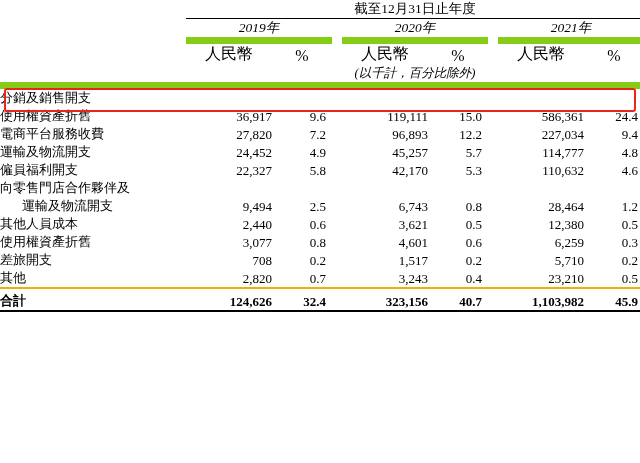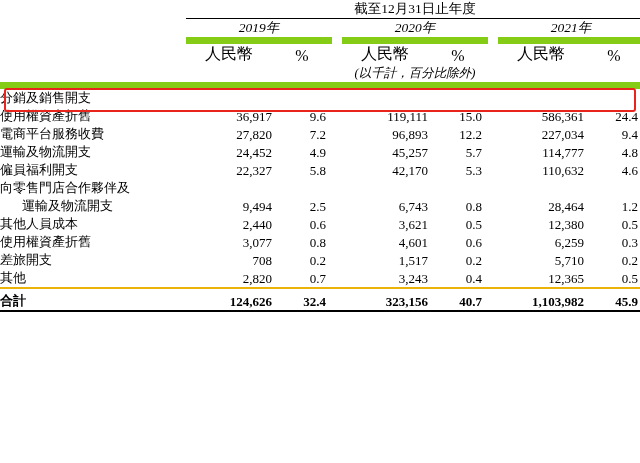--- a/index.html
+++ b/index.html
@@ -273,21 +273,21 @@
       </tr>
 
       <tr>
         <td class="lbl">其他</td>
         <td class="num">2,820</td>
         <td class="num pct">0.7</td>
         <td></td>
         <td class="num">3,243</td>
         <td class="num pct">0.4</td>
         <td></td>
-        <td class="num">12,365</td>
+        <td class="num">23,210</td>
         <td class="num pct">0.5</td>
       </tr>
 
       <tr class="total">
         <td class="lbl">合計</td>
         <td class="num">124,626</td>
         <td class="num pct">32.4</td>
         <td></td>
         <td class="num">323,156</td>
         <td class="num pct">40.7</td>

